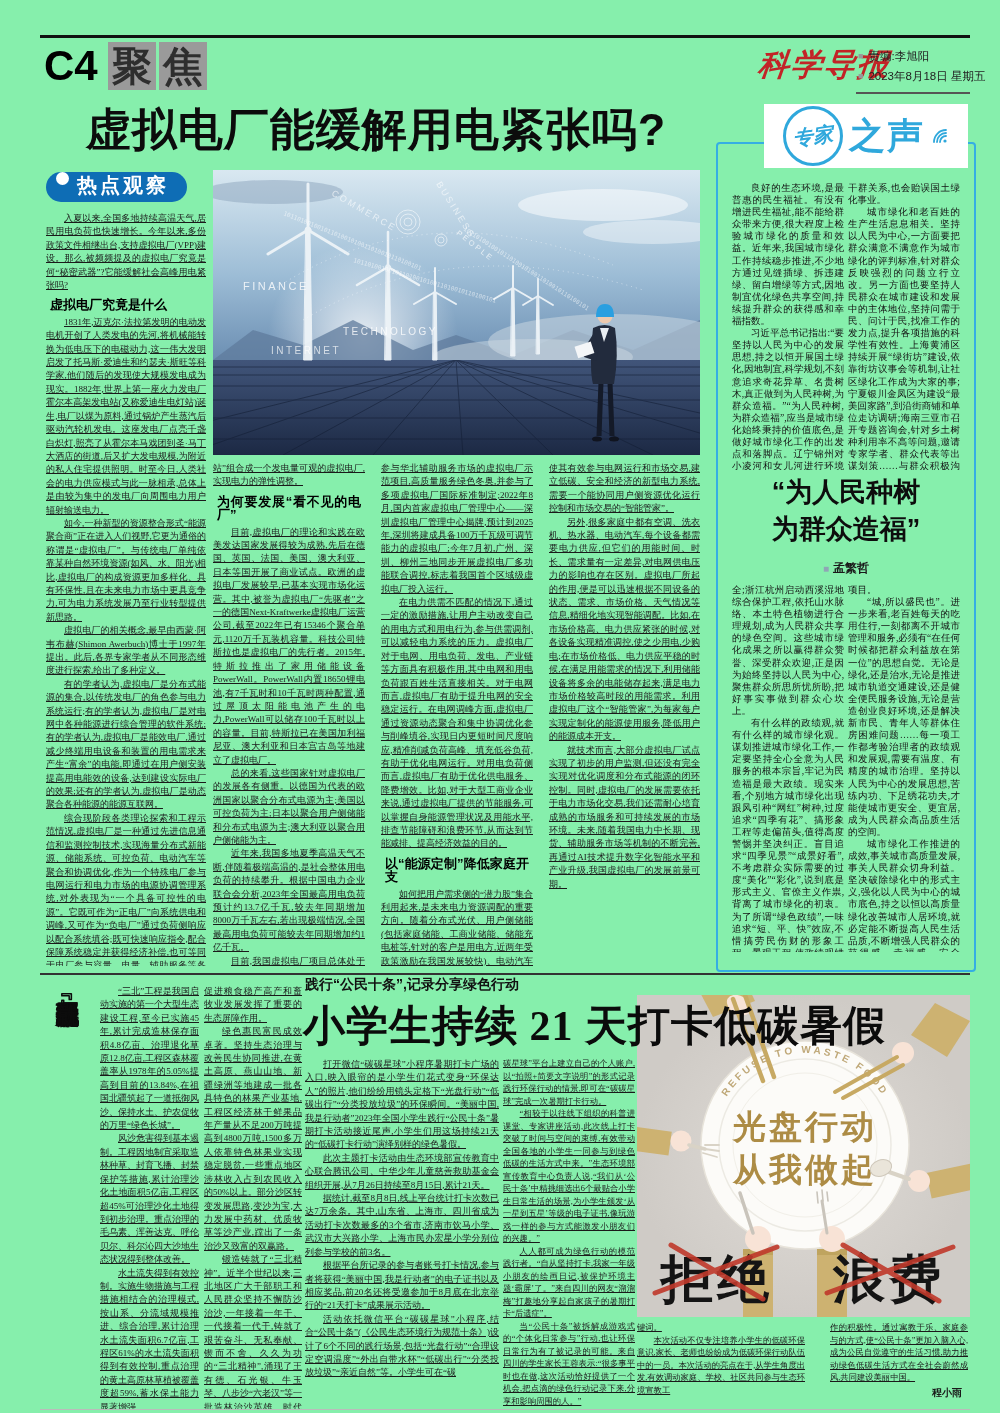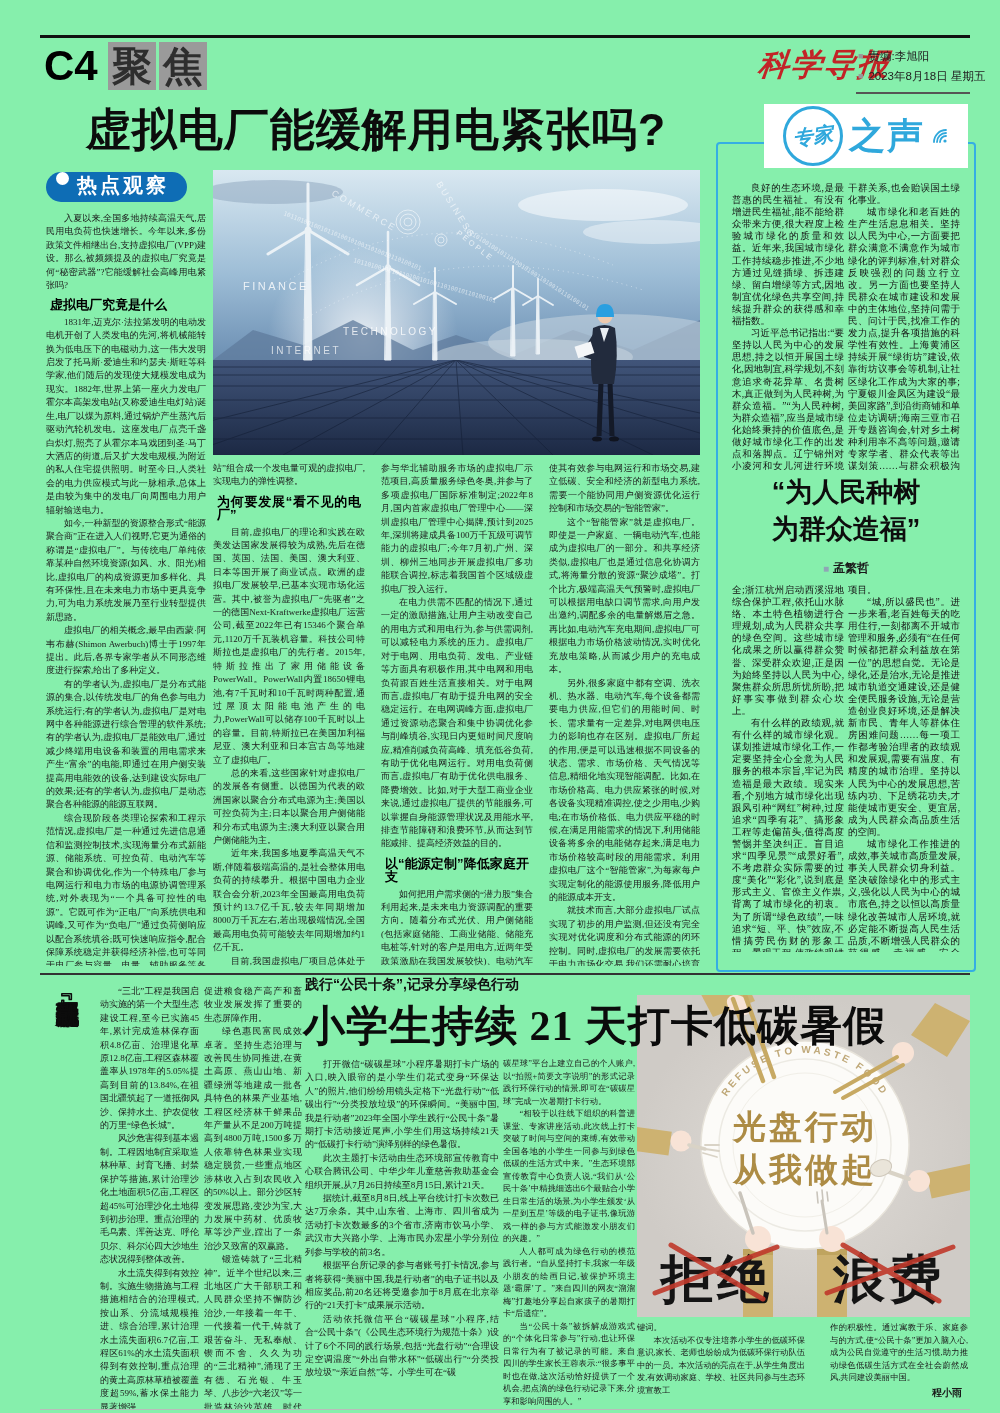--- a/index.html
+++ b/index.html
@@ -19,21 +19,21 @@
   .ed-line::before{content:"■";color:#999;font-size:9px;margin-right:5px;vertical-align:1px;}
   #rule-editor{left:856px;top:92px;width:114px;height:2px;background:#555;}
   
   #main-headline{left:46px;top:100px;width:660px;font-size:45px;font-weight:bold;
                  letter-spacing:1px;color:#0c0c0c;white-space:nowrap;text-align:center;}
   #hotspot-badge{left:46px;top:172px;height:30px;background:#0e6db5;border-radius:16px;
                  display:flex;padding:0 18px 0 10px;gap:8px;}
   #hotspot-badge .dot{width:13px;height:13px;border-radius:50%;background:#fff;}
   #hotspot-badge .lbl{color:#fff;font-weight:bold;font-size:20px;letter-spacing:3px;}
   .newscol{position:absolute;overflow:hidden;font-size:9px;line-height:13.4px;text-align:justify;}
-  .newscol p.para{margin:0;text-indent:2em;}
+  .newscol p.para{margin:0;text-indent:2em;text-decoration:underline;}
   .newscol p.cont{text-indent:0;}
   .newscol .subhead{font-family:"Liberation Sans","DejaVu Sans",sans-serif;font-weight:bold;
                     font-size:13px;margin:6px 4px 4px;text-indent:0;color:#000;}
   .newscol .author{text-align:right;font-weight:bold;padding-right:6px;margin-top:2px;font-size:10px;}
   #col-left{left:46px;top:212px;width:160px;height:754px;}
   #col-a{left:213px;top:462px;width:152px;height:504px;}
   #col-b{left:381px;top:462px;width:152px;height:504px;}
   #col-c{left:549px;top:462px;width:151px;height:504px;}
   #news-photo{left:213px;top:170px;width:487px;height:285px;}
   
@@ -239,21 +239,20 @@
       <p class="para">目前,我国虚拟电厂项目总体处于前期试点研究阶段。“十三五”期间,江苏、上海、河北、广东等地相继开展了电力需求响应和虚拟电厂的试点。比如,江苏省于2016年开展需求响应示范;上海于2017年建成黄浦区商业建筑虚拟电厂示范工程;国网冀北电力有限公司直接</p>
     </div>
   <div class="newscol" id="col-b">
       <p class="para cont">参与华北辅助服务市场的虚拟电厂示范项目,高质量服务绿色冬奥,并参与了多项虚拟电厂国际标准制定;2022年8月,国内首家虚拟电厂管理中心——深圳虚拟电厂管理中心揭牌,预计到2025年,深圳将建成具备100万千瓦级可调节能力的虚拟电厂;今年7月初,广州、深圳、柳州三地同步开展虚拟电厂多功能联合调控,标志着我国首个区域级虚拟电厂投入运行。</p>
       <p class="para">在电力供需不匹配的情况下,通过一定的激励措施,让用户主动改变自己的用电方式和用电行为,参与供需调剂,可以减轻电力系统的压力。虚拟电厂对于电网、用电负荷、发电、产业链等方面具有积极作用,其中电网和用电负荷跟百姓生活直接相关。对于电网而言,虚拟电厂有助于提升电网的安全稳定运行。在电网调峰方面,虚拟电厂通过资源动态聚合和集中协调优化参与削峰填谷,实现日内更短时间尺度响应,精准削减负荷高峰、填充低谷负荷,有助于优化电网运行。对用电负荷侧而言,虚拟电厂有助于优化供电服务、降费增效。比如,对于大型工商业企业来说,通过虚拟电厂提供的节能服务,可以掌握自身能源管理状况及用能水平,排查节能障碍和浪费环节,从而达到节能减排、提高经济效益的目的。</p>
       <div class="subhead">以“能源定制”降低家庭开支</div>
       <p class="para">如何把用户需求侧的“潜力股”集合利用起来,是未来电力资源调配的重要方向。随着分布式光伏、用户侧储能(包括家庭储能、工商业储能、储能充电桩等,针对的客户是用电方,近两年受政策激励在我国发展较快)、电动汽车充电桩的发展,电力用户侧的灵活性愈发提升,数字化程度不断提高,各类资源呈现数量多、单体小、类型杂等特点,难以直接参与电力系统运行和相关交易。如何唤醒、优化、发挥这些海量的用户侧资源,</p>
     </div>
   <div class="newscol" id="col-c">
       <p class="para cont">使其有效参与电网运行和市场交易,建立低碳、安全和经济的新型电力系统,需要一个能协同用户侧资源优化运行控制和市场交易的“智能管家”。</p>
-      <p class="para">这个“智能管家”就是虚拟电厂。即使是一户家庭、一辆电动汽车,也能成为虚拟电厂的一部分。和共享经济类似,虚拟电厂也是通过信息化协调方式,将海量分散的资源“聚沙成塔”。打个比方,极端高温天气预警时,虚拟电厂可以根据用电缺口调节需求,向用户发出邀约,调配多余的电量解燃眉之急。再比如,电动汽车充电期间,虚拟电厂可根据电力市场价格波动情况,实时优化充放电策略,从而减少用户的充电成本。</p>
       <p class="para">另外,很多家庭中都有空调、洗衣机、热水器、电动汽车,每个设备都需要电力供应,但它们的用能时间、时长、需求量有一定差异,对电网供电压力的影响也存在区别。虚拟电厂所起的作用,便是可以迅速根据不同设备的状态、需求、市场价格、天气情况等信息,精细化地实现智能调配。比如,在市场价格高、电力供应紧张的时候,对各设备实现精准调控,使之少用电,少购电;在市场价格低、电力供应平稳的时候,在满足用能需求的情况下,利用储能设备将多余的电能储存起来,满足电力市场价格较高时段的用能需求。利用虚拟电厂这个“智能管家”,为每家每户实现定制化的能源使用服务,降低用户的能源成本开支。</p>
       <p class="para">就技术而言,大部分虚拟电厂试点实现了初步的用户监测,但还没有完全实现对优化调度和分布式能源的闭环控制。同时,虚拟电厂的发展需要依托于电力市场化交易,我们还需耐心培育成熟的市场服务和可持续发展的市场环境。未来,随着我国电力中长期、现货、辅助服务市场等机制的不断完善,再通过AI技术提升数字化智能水平和产业升级,我国虚拟电厂的发展前景可期。</p>
     </div>
 
   <div class="abs" id="expert-badge">
     <div class="circle">
       <span class="script">专家</span>
     </div>
     <span class="bold sans">之声</span>
     <svg width="18" height="18" viewBox="0 0 18 18">

